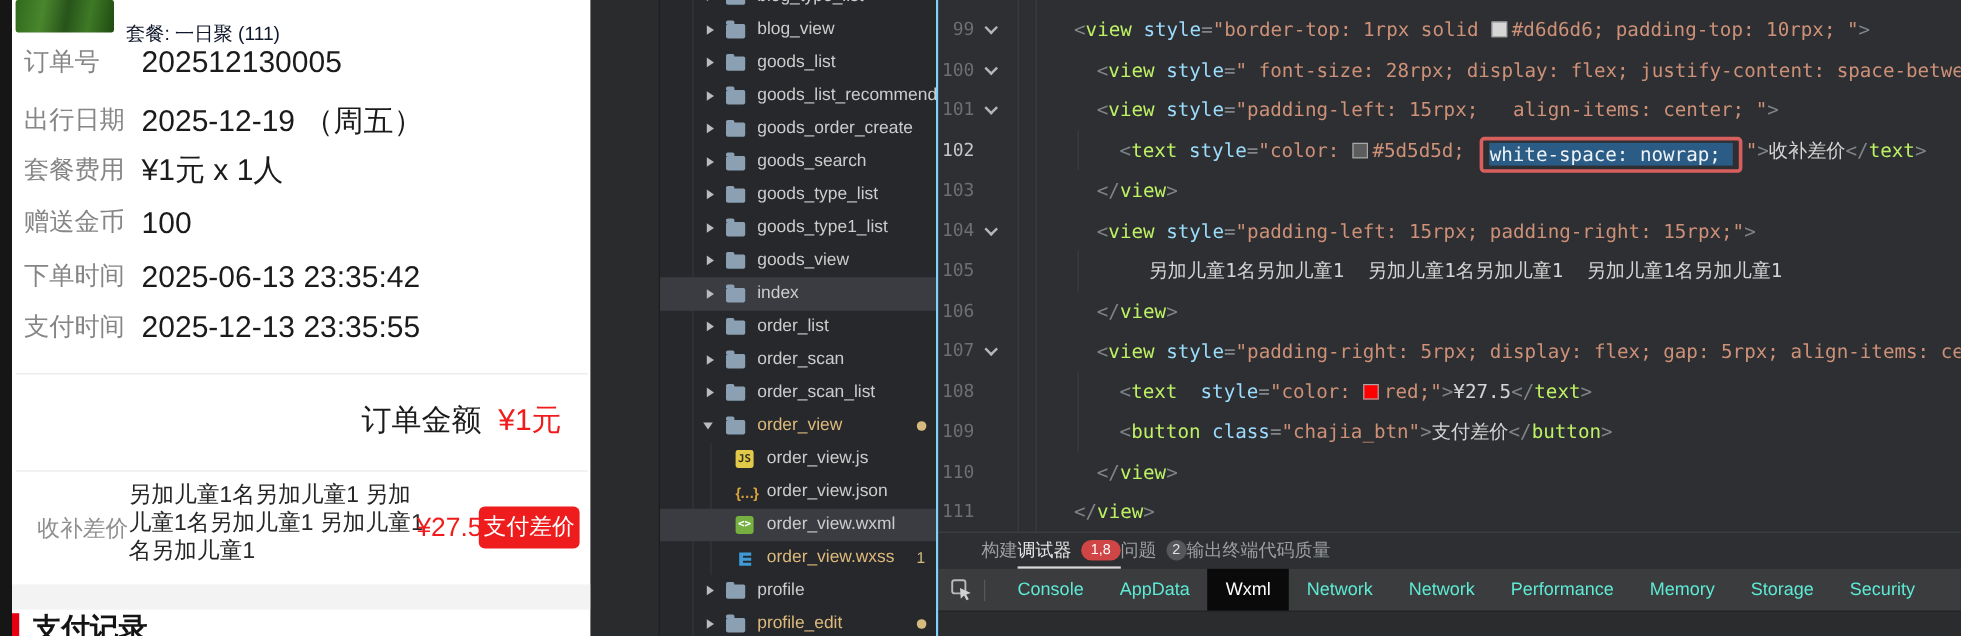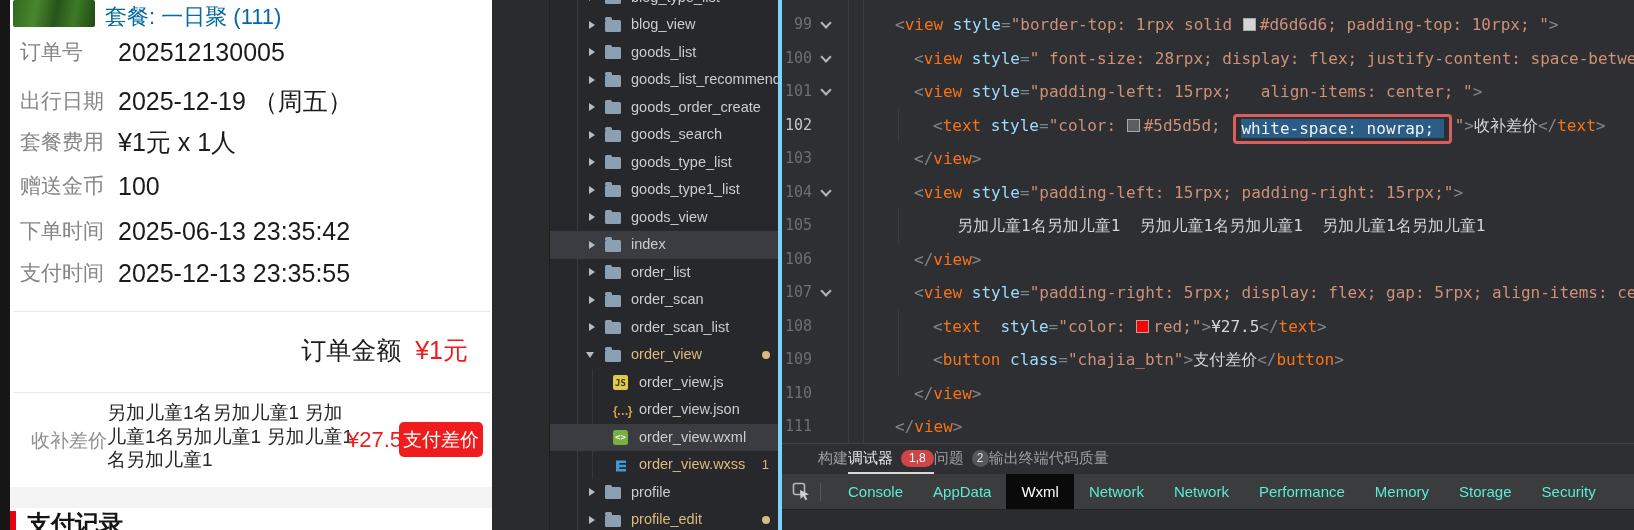--- a/index.html
+++ b/index.html
@@ -4,39 +4,39 @@
 <style>
   * { margin:0; padding:0; box-sizing:border-box; }
   html,body { width:1634px; height:530px; overflow:hidden; }
   body { position:relative; background:#2a2b2d; font-family:"Liberation Sans","DejaVu Sans",sans-serif; }
 
   
   .phone { position:absolute; left:0; top:0; width:492px; height:530px; background:#fff; overflow:hidden; }
   .edge { position:absolute; left:0; top:0; width:10px; height:530px; background:#161616; z-index:5; }
   .thumb { position:absolute; left:13px; top:0; width:82px; height:27px; border-radius:2px;
            background:linear-gradient(100deg,#2f6a1d 0%,#4a862d 28%,#27541a 52%,#3e7a26 74%,#1f4a12 100%); }
-  .ptitle { position:absolute; left:105px; top:2px; font-size:22px; color:#0369a1; white-space:nowrap; }
+  .ptitle { position:absolute; left:105px; top:18px; font-size:16px; color:#0f172a; white-space:nowrap; }
   .prow { position:absolute; left:0; height:30px; line-height:30px; width:100%; }
   .plabel { position:absolute; left:20px; font-size:21px; color:#858585; white-space:nowrap; }
   .pvalue { position:absolute; left:118px; font-size:25px; color:#1b1b1b; white-space:nowrap; }
   .sep { position:absolute; left:13px; width:477px; height:1px; background:#e9e9e9; }
   .amount { position:absolute; top:330px; right:24px; height:40px; line-height:40px; font-size:25px; color:#1b1b1b; white-space:nowrap; }
   .amount .red { color:#f11b1b; margin-left:14px; }
   .adj-label { position:absolute; left:31px; top:428px; font-size:19px; color:#8f8f8f; }
   .adj-lines { position:absolute; left:107px; top:401px; font-size:19px; line-height:23.5px; color:#262626; white-space:nowrap; }
   .adj-price { position:absolute; left:347px; top:427px; font-size:22px; color:#f11b1b; }
   .adj-btn { position:absolute; left:399px; top:422px; width:84px; height:35px; background:#ee1c1c; border-radius:5px;
              color:#fff; font-size:19px; text-align:center; line-height:35px; cursor:pointer; }
   .band { position:absolute; left:10px; top:487px; width:482px; height:21px; background:#f3f3f4; }
   .footer-bar { position:absolute; left:10px; top:511px; width:6px; height:19px; background:#e60012; }
   .footer { position:absolute; left:27px; top:508px; font-size:24px; font-weight:bold; color:#141414; }
 
   
   .sidebar { position:absolute; left:549px; top:0; width:233px; height:530px; background:#26282b; overflow:hidden;
-             border-left:1px solid #1d1e20; border-right:4px solid #7dd3fc; }
+             border-left:1px solid #1d1e20; border-right:2px solid #7dd3fc; }
   .sguide { position:absolute; width:1px; background:#36383a; }
   .srow { position:absolute; left:0; width:100%; height:27.5px; cursor:pointer; }
   .srow.active { background:#3a3c41; }
   .tri { position:absolute; left:39px; top:9.5px; width:0; height:0;
          border-left:6px solid #b9bcbe; border-top:4.5px solid transparent; border-bottom:4.5px solid transparent; }
   .tri.down { left:36px; top:11px; border-left:4.5px solid transparent; border-right:4.5px solid transparent;
               border-top:6px solid #b9bcbe; border-bottom:none; }
   .sic { position:absolute; top:5.5px; width:17px; height:17px; }
   .sic.d0 { left:55px; } .sic.d1 { left:63px; }
   .slabel { position:absolute; top:0; line-height:27.5px; font-size:14.5px; color:#cccccc; white-space:nowrap; }
@@ -56,21 +56,21 @@
   
   .editor { position:absolute; left:782px; top:0; width:852px; height:443px; background:#2d2f32; overflow:hidden; }
   .eguide { position:absolute; width:1px; background:#3b3d40; }
   .eline { position:absolute; left:0; width:100%; height:33.5px; line-height:33.5px;
            font-family:"DejaVu Sans Mono",monospace; font-size:16px; white-space:pre; }
   .lnum { position:absolute; left:0; width:30px; text-align:right; color:#6d6f71; font-size:15px; }
   .lnum.cur { color:#c5c7c9; }
   .fold { position:absolute; left:40px; top:11px; width:8px; height:8px;
           border-right:2px solid #b4b6b8; border-bottom:2px solid #b4b6b8; transform:rotate(45deg); cursor:pointer; }
   .code { position:absolute; top:0; white-space:pre; }
-  .c-p { color:#7f8488; } .c-tag { color:#f97316; } .c-attr { color:#9cdcfe; } .c-str { color:#ce9178; } .c-d { color:#d5d5d5; }
+  .c-p { color:#7f8488; } .c-tag { color:#bef264; } .c-attr { color:#9cdcfe; } .c-str { color:#ce9178; } .c-d { color:#d5d5d5; }
   .swatch { display:inline-block; width:13px; height:13px; border:1px solid #a8a8a8; margin:0 4px 0 1px; vertical-align:-1px; }
   .redbox { display:inline-block; border:3px solid #d95f5f; border-radius:4px; padding:1px 5px; margin:0 3px;
             vertical-align:-3px; line-height:22px; }
   .selseg { background:#2b5c86; color:#eef3f7; }
 
   
   .bottom { position:absolute; left:782px; top:443px; width:852px; height:87px; }
   .ptabs { position:absolute; top:0; left:0; width:100%; height:31px; background:#2d2f32; border-top:1px solid #404244;
            display:flex; align-items:stretch; padding-left:36px; }
   .ptab { display:flex; align-items:center; gap:8px; font-size:15px; color:#9c9ea0; border-bottom:2px solid transparent; cursor:pointer; }

